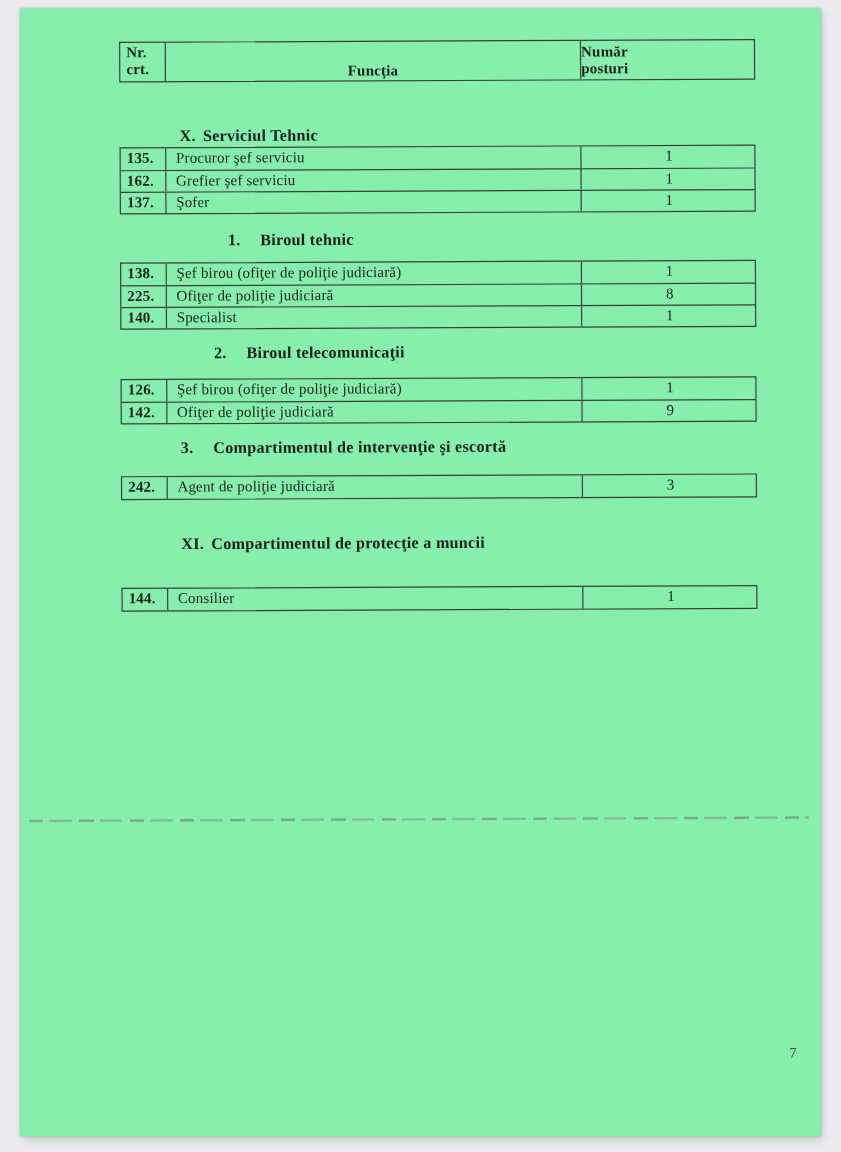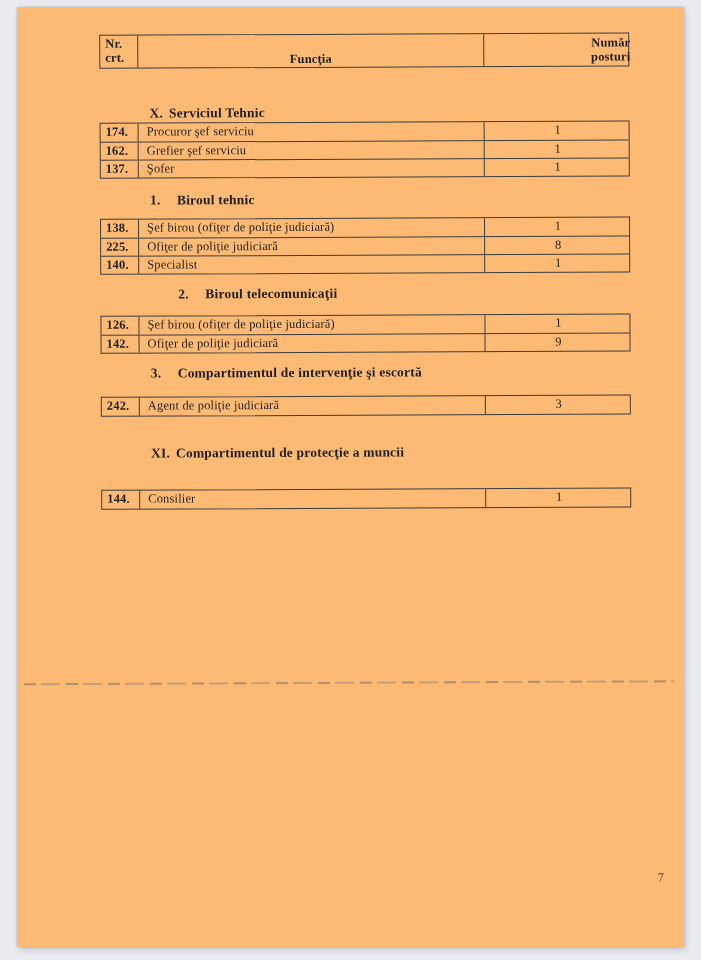--- a/index.html
+++ b/index.html
@@ -6,21 +6,21 @@
     margin: 0; padding: 0;
     width: 701px; height: 960px;
     background: #e9ebee;
     overflow: hidden;
     font-family: "Liberation Serif", "DejaVu Serif", serif;
   }
   .paper {
     position: absolute;
     left: 17px; top: 7px;
     width: 667px; height: 940px;
-    background: #fdba74;
+    background: #86efac;
     box-shadow: 0 0 2px rgba(0,0,0,.22), 2px 3px 7px rgba(0,0,0,.14);
   }
   .content {
     position: absolute;
     left: 0; top: 0; width: 100%; height: 100%;
     transform: rotate(-0.25deg);
     transform-origin: 40px 900px;
     color: #1e1e1e;
   }
   
@@ -79,21 +79,21 @@
   }
   .h-fn {
     border-right: 1.4px solid #3d3d3d;
     display: flex;
     align-items: flex-end;
     justify-content: center;
     padding-bottom: 1px;
     line-height: 14px;
   }
   .h-po {
-    text-align: right;
+    text-align: left;
     padding-top: 2px;
     line-height: 14px;
   }
   
   .heading {
     position: absolute;
     left: 136px;
     font-weight: bold;
     font-size: 13.5px;
     line-height: 16px;
@@ -103,21 +103,21 @@
   .heading .sec-num { display: inline-block; }
   .heading.arabic .sec-num { width: 27px; }
   .heading.roman  .sec-num { margin-right: 6px; }
   
   #tbl-s0 { top: 116px; }
   #tbl-s1 { top: 212px; }
   #tbl-s2 { top: 309px; }
   #tbl-s3 { top: 390px; }
   #tbl-s4 { top: 483px; }
   #hd-s0 { top: 99px; }
-  #hd-s1 { top: 186px; }
+  #hd-s1 { top: 186px; margin-left: 40px; }
   #hd-s2 { top: 280px; margin-left: 28px; }
   #hd-s3 { top: 359px; }
   #hd-s4 { top: 439px; }
   
   .crease {
     position: absolute;
     top: 676px; left: 8px;
     width: 650px; height: 1.5px;
     background: repeating-linear-gradient(90deg,
       rgba(110,110,110,.55) 0 12px,
@@ -154,21 +154,21 @@
           <div>posturi</div>
         </div>
       </div>
     </div>
 
     <div id="hd-s0" class="heading roman">
       <span class="sec-num">X.</span><span class="sec-title">Serviciul Tehnic</span>
     </div>
     <div id="tbl-s0" class="tbl">
       <div class="trow">
-        <div class="c c-nr">174.</div>
+        <div class="c c-nr">135.</div>
         <div class="c c-fn">Procuror şef serviciu</div>
         <div class="c c-po">1</div>
       </div>
       <div class="trow">
         <div class="c c-nr">162.</div>
         <div class="c c-fn">Grefier şef serviciu</div>
         <div class="c c-po">1</div>
       </div>
       <div class="trow">
         <div class="c c-nr">137.</div>

